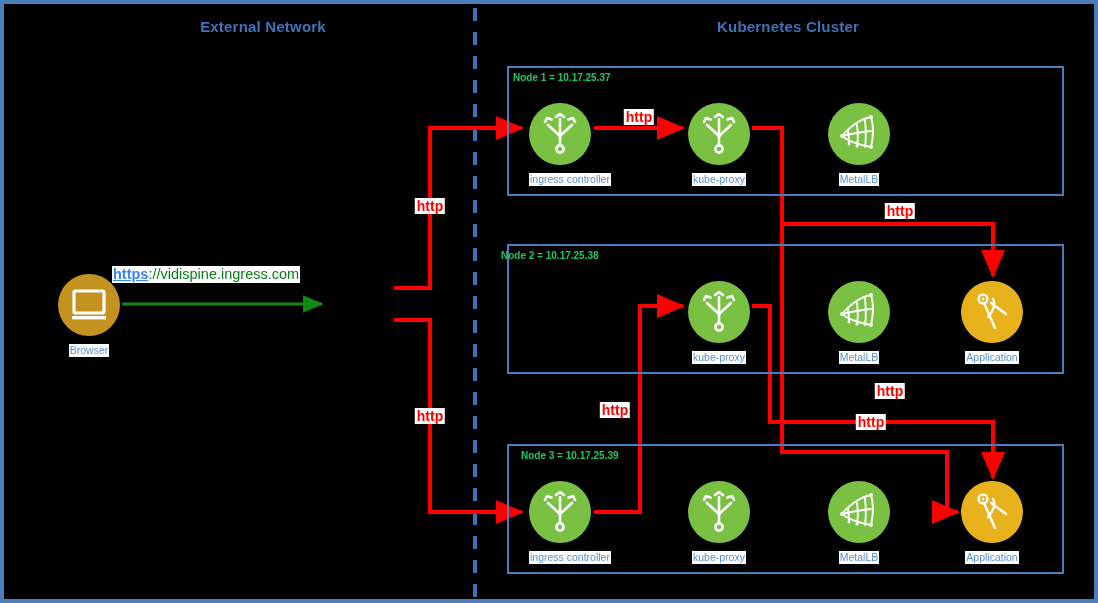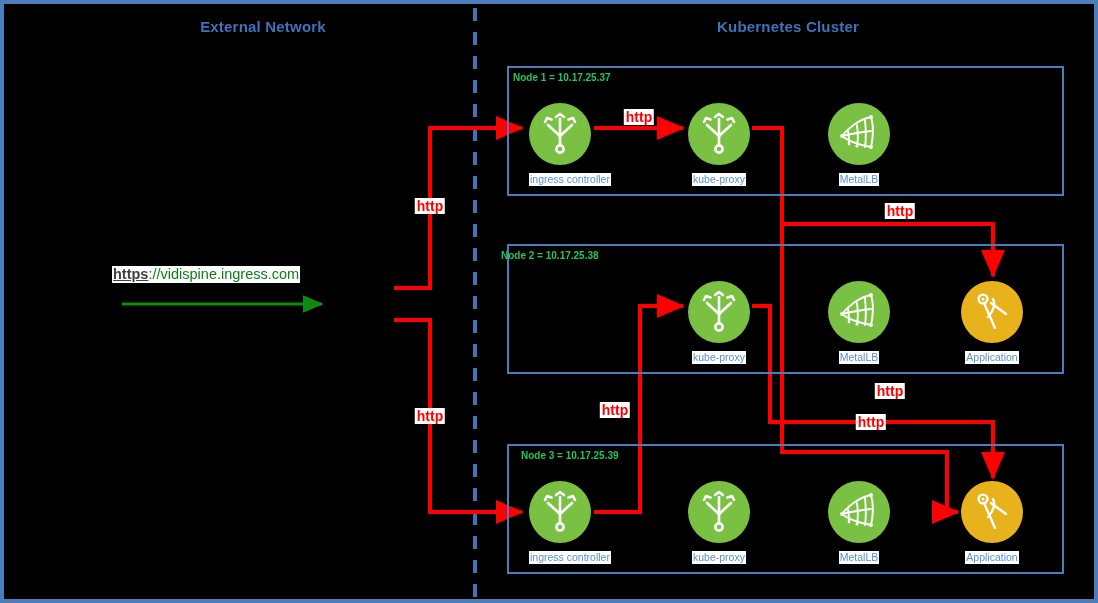--- a/index.html
+++ b/index.html
@@ -88,21 +88,21 @@
   .url-label {
     position: absolute;
     background: #ffffff;
     font-size: 14.5px;
     line-height: 17px;
     padding: 0 1px;
     white-space: nowrap;
     color: #0a7f18;
     z-index: 5;
   }
-  .url-label .scheme { font-weight: bold; color: #404040; text-decoration: underline; }
+  .url-label .scheme { font-weight: bold; color: #3b82f6; text-decoration: underline; }
   .free-node {
     position: absolute;
     width: 62px;
     text-align: center;
   }
 </style>
 </head>
 <body>
 
 <div id="diagram">
@@ -136,20 +136,29 @@
     <path d="M 778 220 L 778 448 L 943 448 L 943 508 L 954 508" fill="none" stroke="#ff0000" stroke-width="4" marker-end="url(#arrow-red)"></path>
   </svg>
 
   <div class="zone-title" style="left:259px; top:14px;">External Network</div>
   <div class="zone-title" style="left:784px; top:14px;">Kubernetes Cluster</div>
 
   <div class="url-label" style="left:108px; top:262px;">
     <span class="scheme">https</span><span>://vidispine.ingress.com</span>
   </div>
 
+  <div class="free-node" style="left:54px; top:270px;">
+    <div class="circle-icon circle-tan">
+      <svg width="40" height="36" viewBox="0 0 40 36">
+        <rect x="5" y="4" width="30" height="22" rx="1.5" fill="none" stroke="#ffffff" stroke-width="3.2"></rect>
+        <rect x="3" y="29" width="34" height="3.4" fill="#ffffff"></rect>
+      </svg>
+    </div>
+    <span class="item-caption">Browser</span>
+  </div>
 
 
   <div class="node-box" style="left:503px; top:62px; width:557px; height:130px;"></div>
   <div class="node-label" style="left:509px; top:68px;">Node 1 = 10.17.25.37</div>
 
   <div class="node-item" style="left:525px; top:99px;">
     <div class="circle-icon circle-green">
       <svg width="42" height="44" viewBox="0 0 42 44">
         <g fill="none" stroke="#ffffff" stroke-width="2.6" stroke-linecap="round">
           <path d="M21 24 L21 7"></path>

